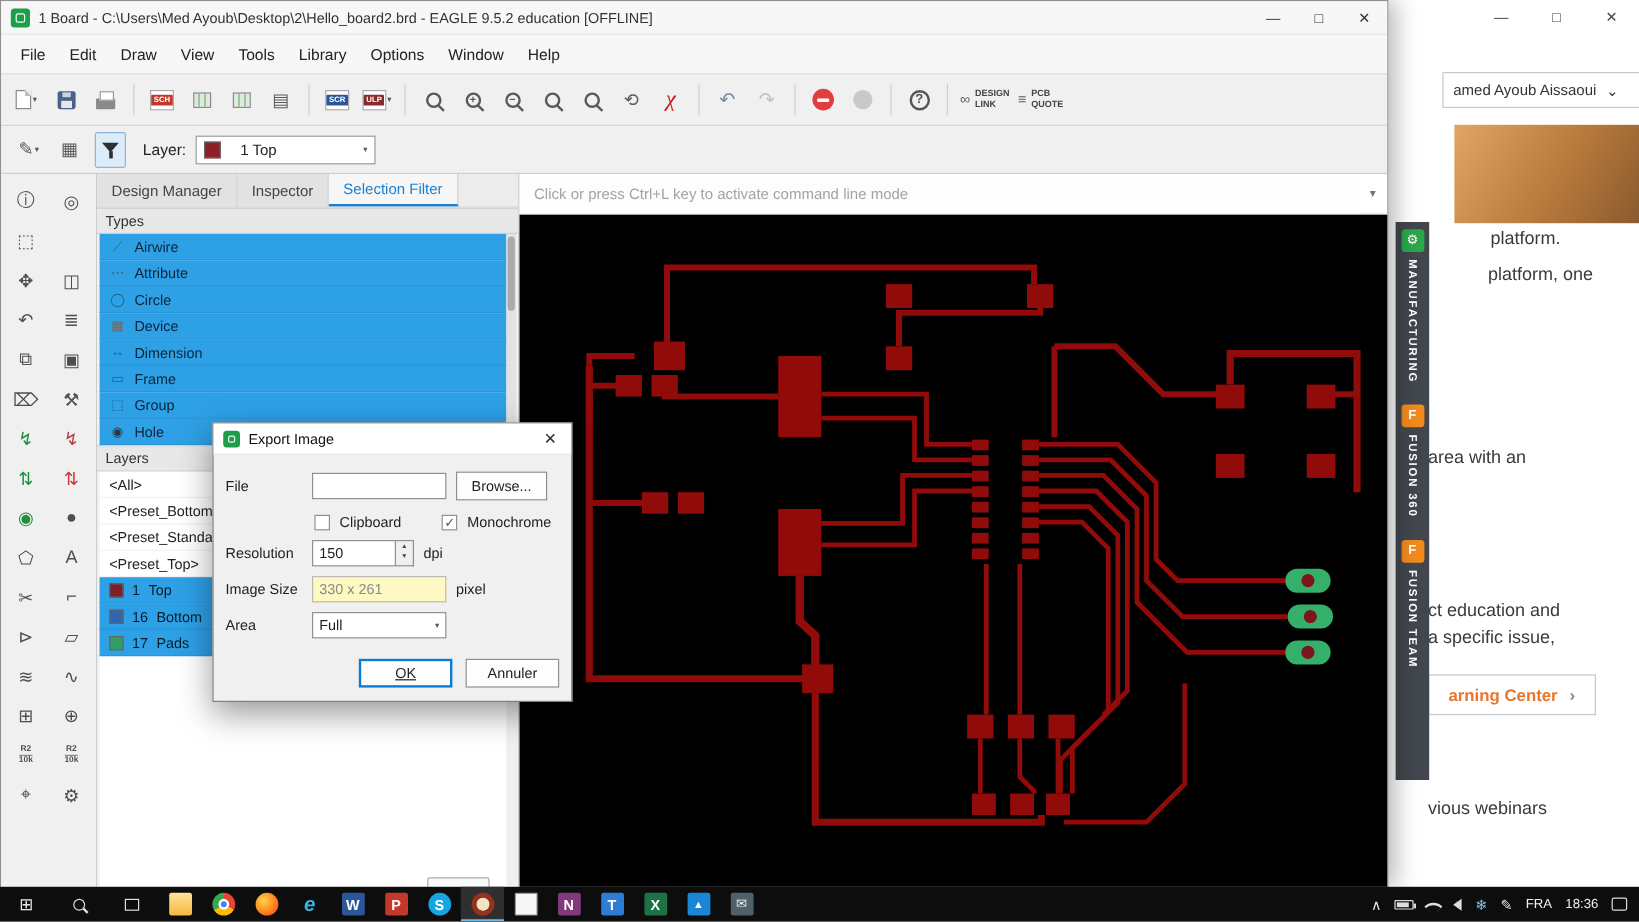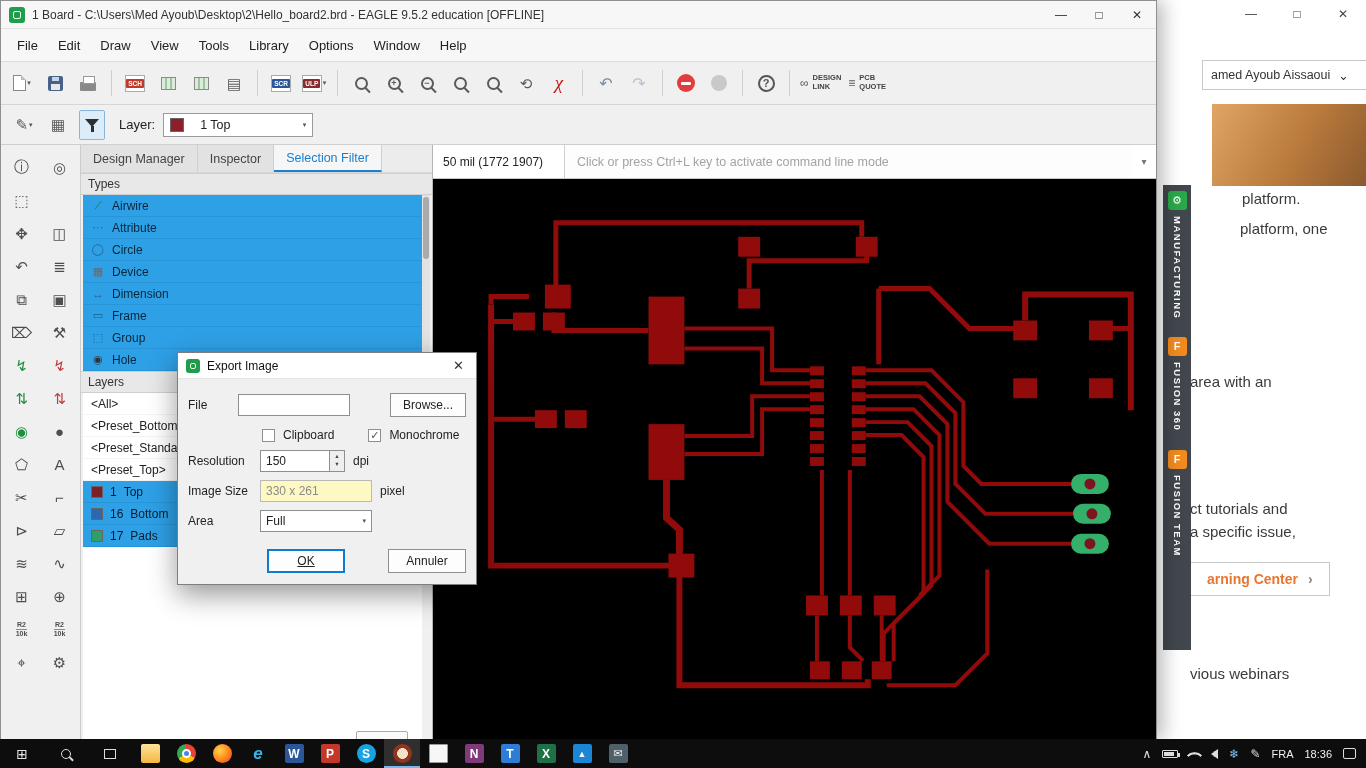--- a/index.html
+++ b/index.html
@@ -117,21 +117,21 @@
   
   .dialog{position:absolute;left:177px;top:352px;width:300px;height:233px;background:#f0f0f0;border:1px solid #7e7e7e;
     box-shadow:0 10px 26px rgba(0,0,0,.4);z-index:50;}
   .d-title{height:26px;background:#fff;display:flex;align-items:center;gap:7px;padding:0 8px;border-bottom:1px solid #e5e5e5;}
   .d-title .t{flex:1;font-size:12px;color:#111;}
   .d-close{font-size:13px;color:#333;padding:0 4px;}
   .d-row{position:absolute;left:10px;right:10px;height:24px;display:flex;align-items:center;gap:8px;}
   .d-label{width:64px;font-size:12px;color:#222;}
   .d-input{width:112px;height:22px;background:#fff;border:1px solid #8f8f8f;font-size:12px;color:#222;padding:0 5px;}
   .d-input:disabled{background:#fef9c3;color:#8a8a8a;border-color:#b9b9b9;}
-  .d-btn{height:24px;padding:0 12px;background:#fdfdfd;border:1px solid #8f8f8f;font-size:12px;color:#222;display:flex;align-items:center;justify-content:center;margin-left:32px;}
+  .d-btn{height:24px;padding:0 12px;background:#fdfdfd;border:1px solid #8f8f8f;font-size:12px;color:#222;display:flex;align-items:center;justify-content:center;}
   .chk{width:13px;height:13px;border:1px solid #8f8f8f;background:#fff;display:inline-flex;align-items:center;justify-content:center;font-size:11px;color:#555;}
   .chk-label{font-size:12px;color:#222;margin-left:5px;}
   .spin{width:15px;height:22px;border:1px solid #8f8f8f;border-left:0;background:#efefef;display:flex;flex-direction:column;align-items:center;justify-content:center;font-size:5.5px;color:#444;line-height:1.4;}
   .d-select{width:112px;height:22px;background:#fff;border:1px solid #8f8f8f;display:flex;align-items:center;font-size:12px;color:#222;padding:0 5px;}
   .d-select .caret{margin-left:auto;}
   .d-unit{font-size:12px;color:#222;}
   .d-buttons{position:absolute;left:0;right:10px;top:196px;display:flex;justify-content:flex-end;gap:11px;}
   .ok-focus{border:2px solid #0b7bd4;width:78px;text-decoration:underline;}
   .d-btn.w78{width:78px;}
 
@@ -183,21 +183,21 @@
       <span>✕</span>
     </div>
     <div class="b-account">
       <span>amed Ayoub Aissaoui</span>
       <span>⌄</span>
     </div>
     <div class="b-image"></div>
     <div class="b-frag" style="left:85px;top:190px;">platform.</div>
     <div class="b-frag" style="left:83px;top:220px;">platform, one</div>
     <div class="b-frag" style="left:33px;top:373px;">area with an</div>
-    <div class="b-frag" style="left:33px;top:500px;">ct tutorials and</div>
+    <div class="b-frag" style="left:33px;top:500px;">ct education and</div>
     <div class="b-frag" style="left:33px;top:523px;">a specific issue,</div>
     <div class="b-learn">
       <span>arning Center</span>
       <span style="color:#888;">›</span>
     </div>
     <div class="b-frag" style="left:33px;top:665px;">vious webinars</div>
     <div class="side-strip">
 
         <div class="side-tab">
           <span class="side-ico" style="background: rgb(42, 168, 74);">⚙</span>
@@ -482,21 +482,20 @@
             <span>17</span>
             <span>Pads</span>
           </div>
         </div>
       <div class="panel-white" style="top:402px;">
         <div class="panel-btn"></div>
       </div>
     </div>
 
     <div class="statusrow">
-      <div class="coords">50 mil (1772 1907)</div>
       <div class="cmdline">Click or press Ctrl+L key to activate command line mode</div>
       <div class="cmd-caret">▾</div>
     </div>
 
     <div class="canvas">
       <svg id="pcb-svg" width="723" height="560" viewBox="0 0 725 562">
           <rect x="112" y="106" width="26" height="24" fill="#910b0b"></rect>
           <rect x="80" y="134" width="22" height="18" fill="#910b0b"></rect>
           <rect x="110" y="134" width="22" height="18" fill="#910b0b"></rect>
           <rect x="216" y="118" width="36" height="68" fill="#910b0b"></rect>

